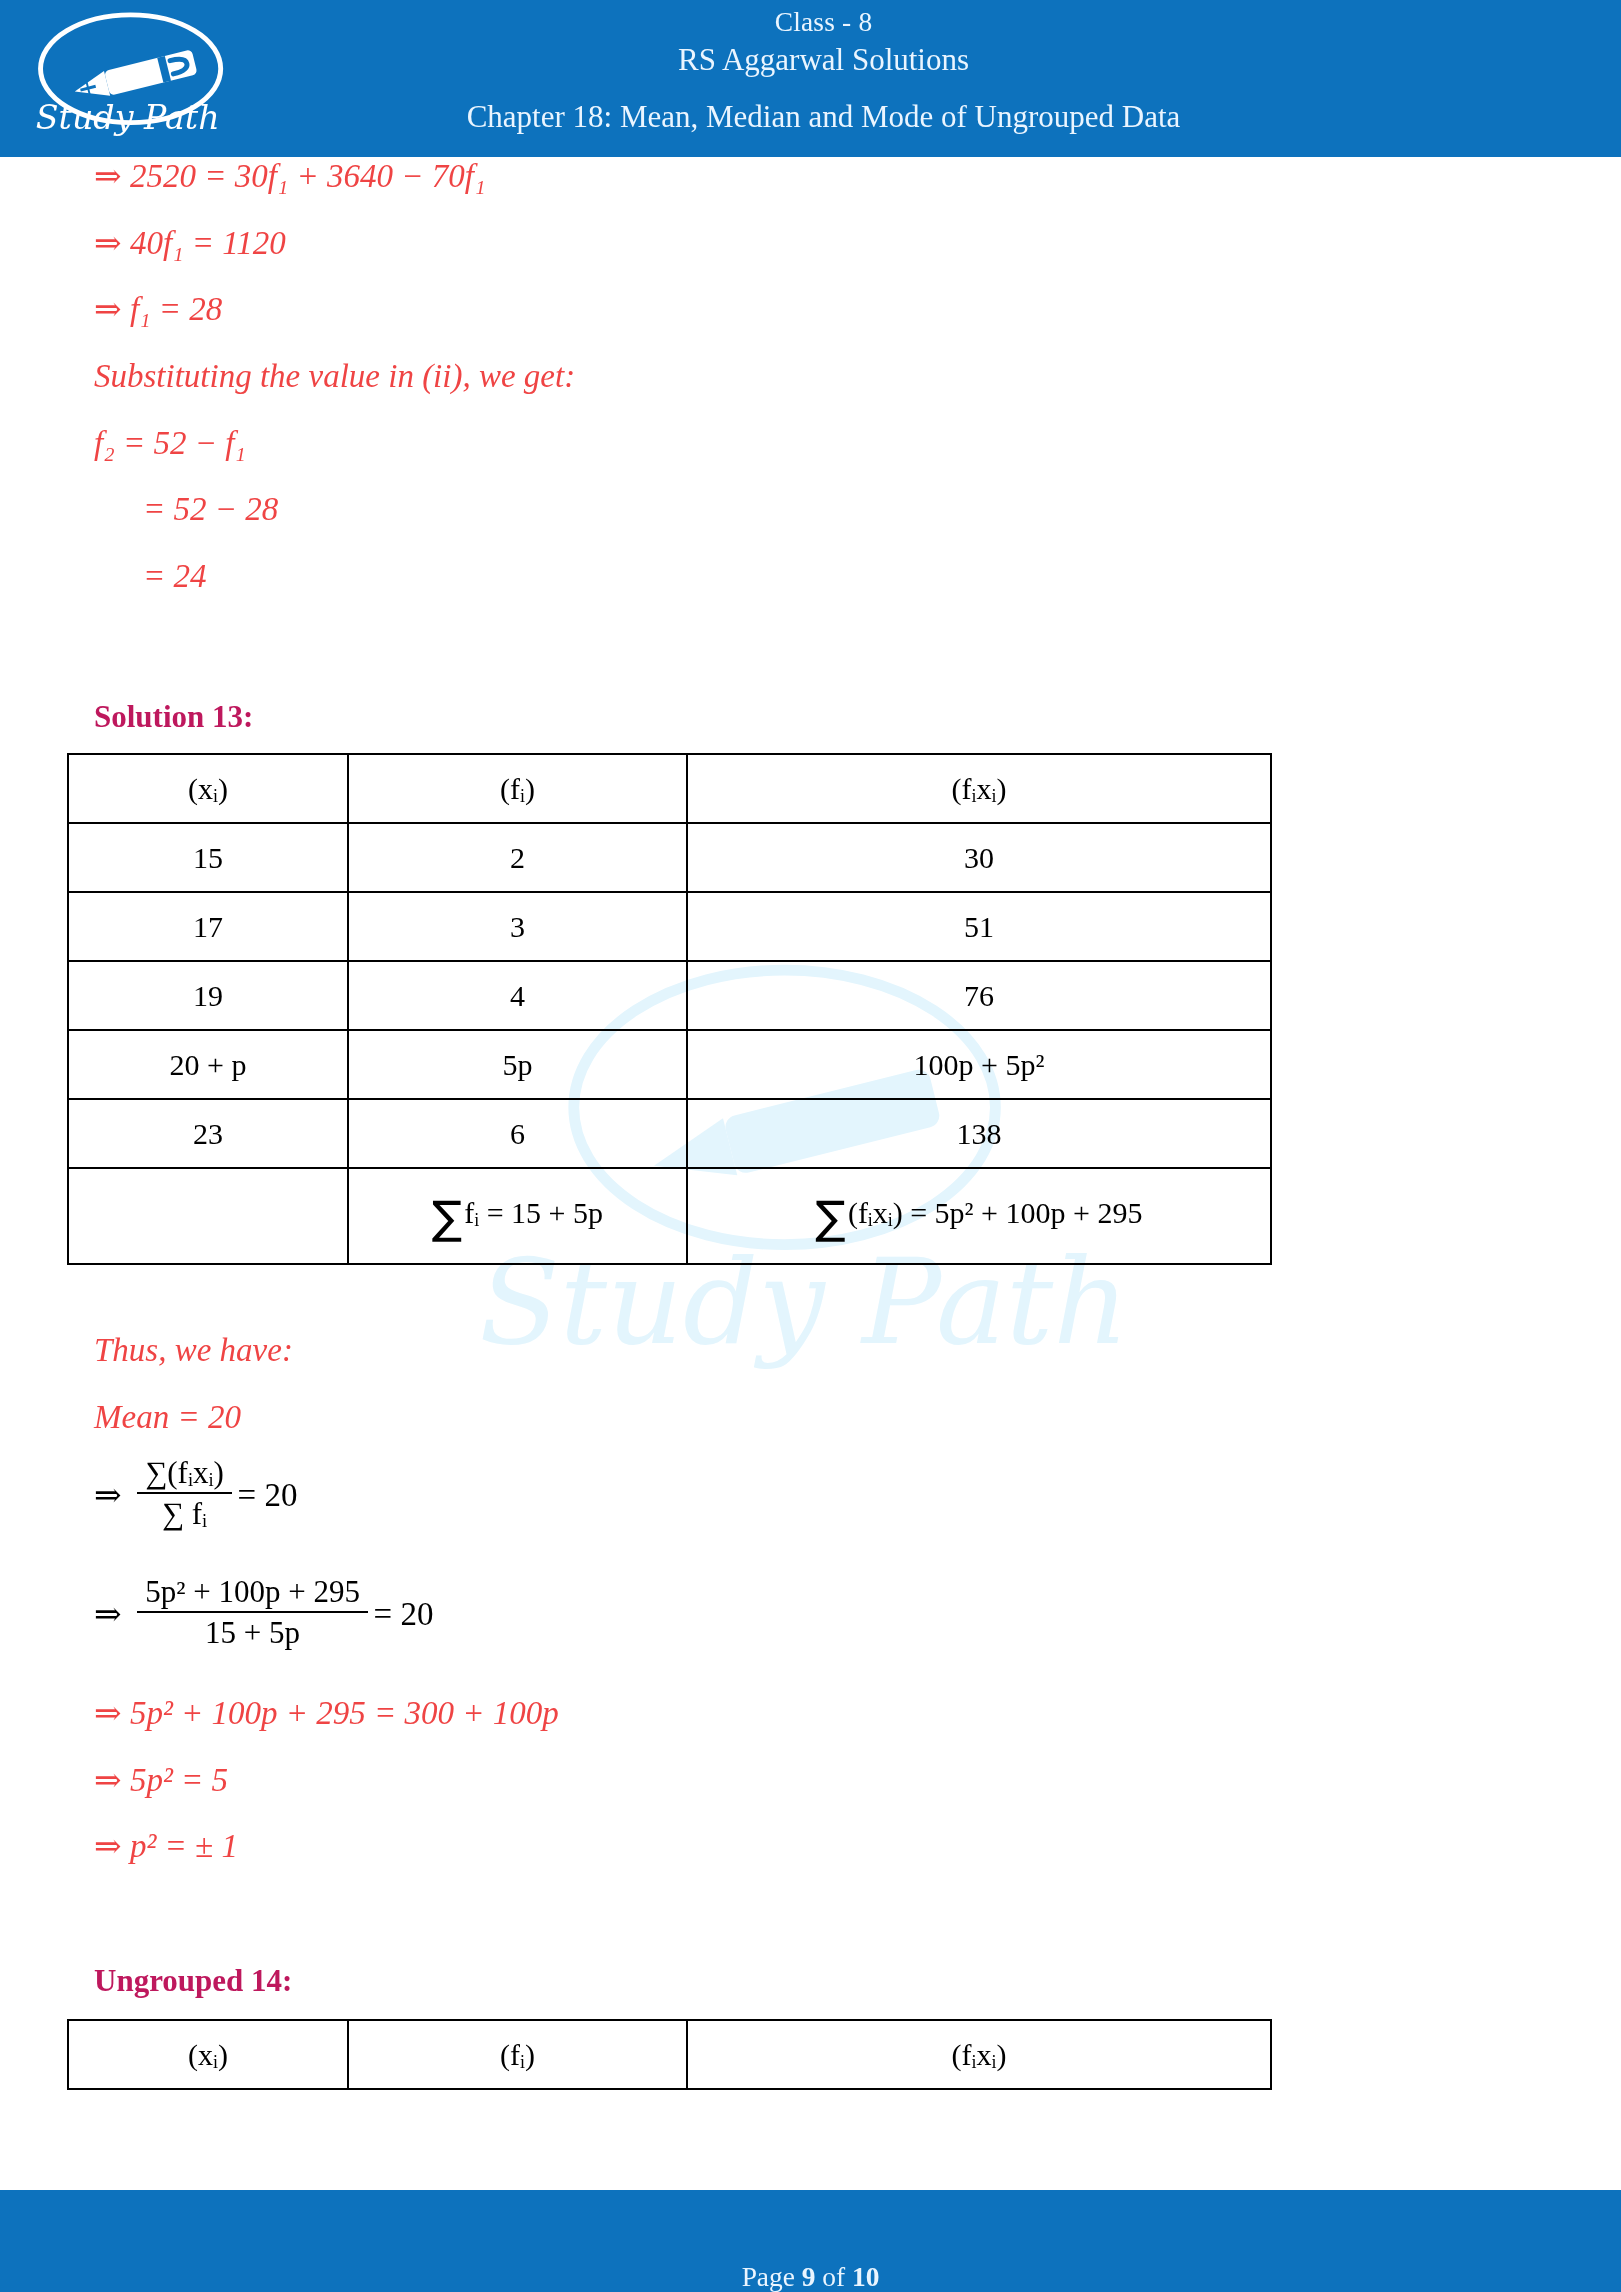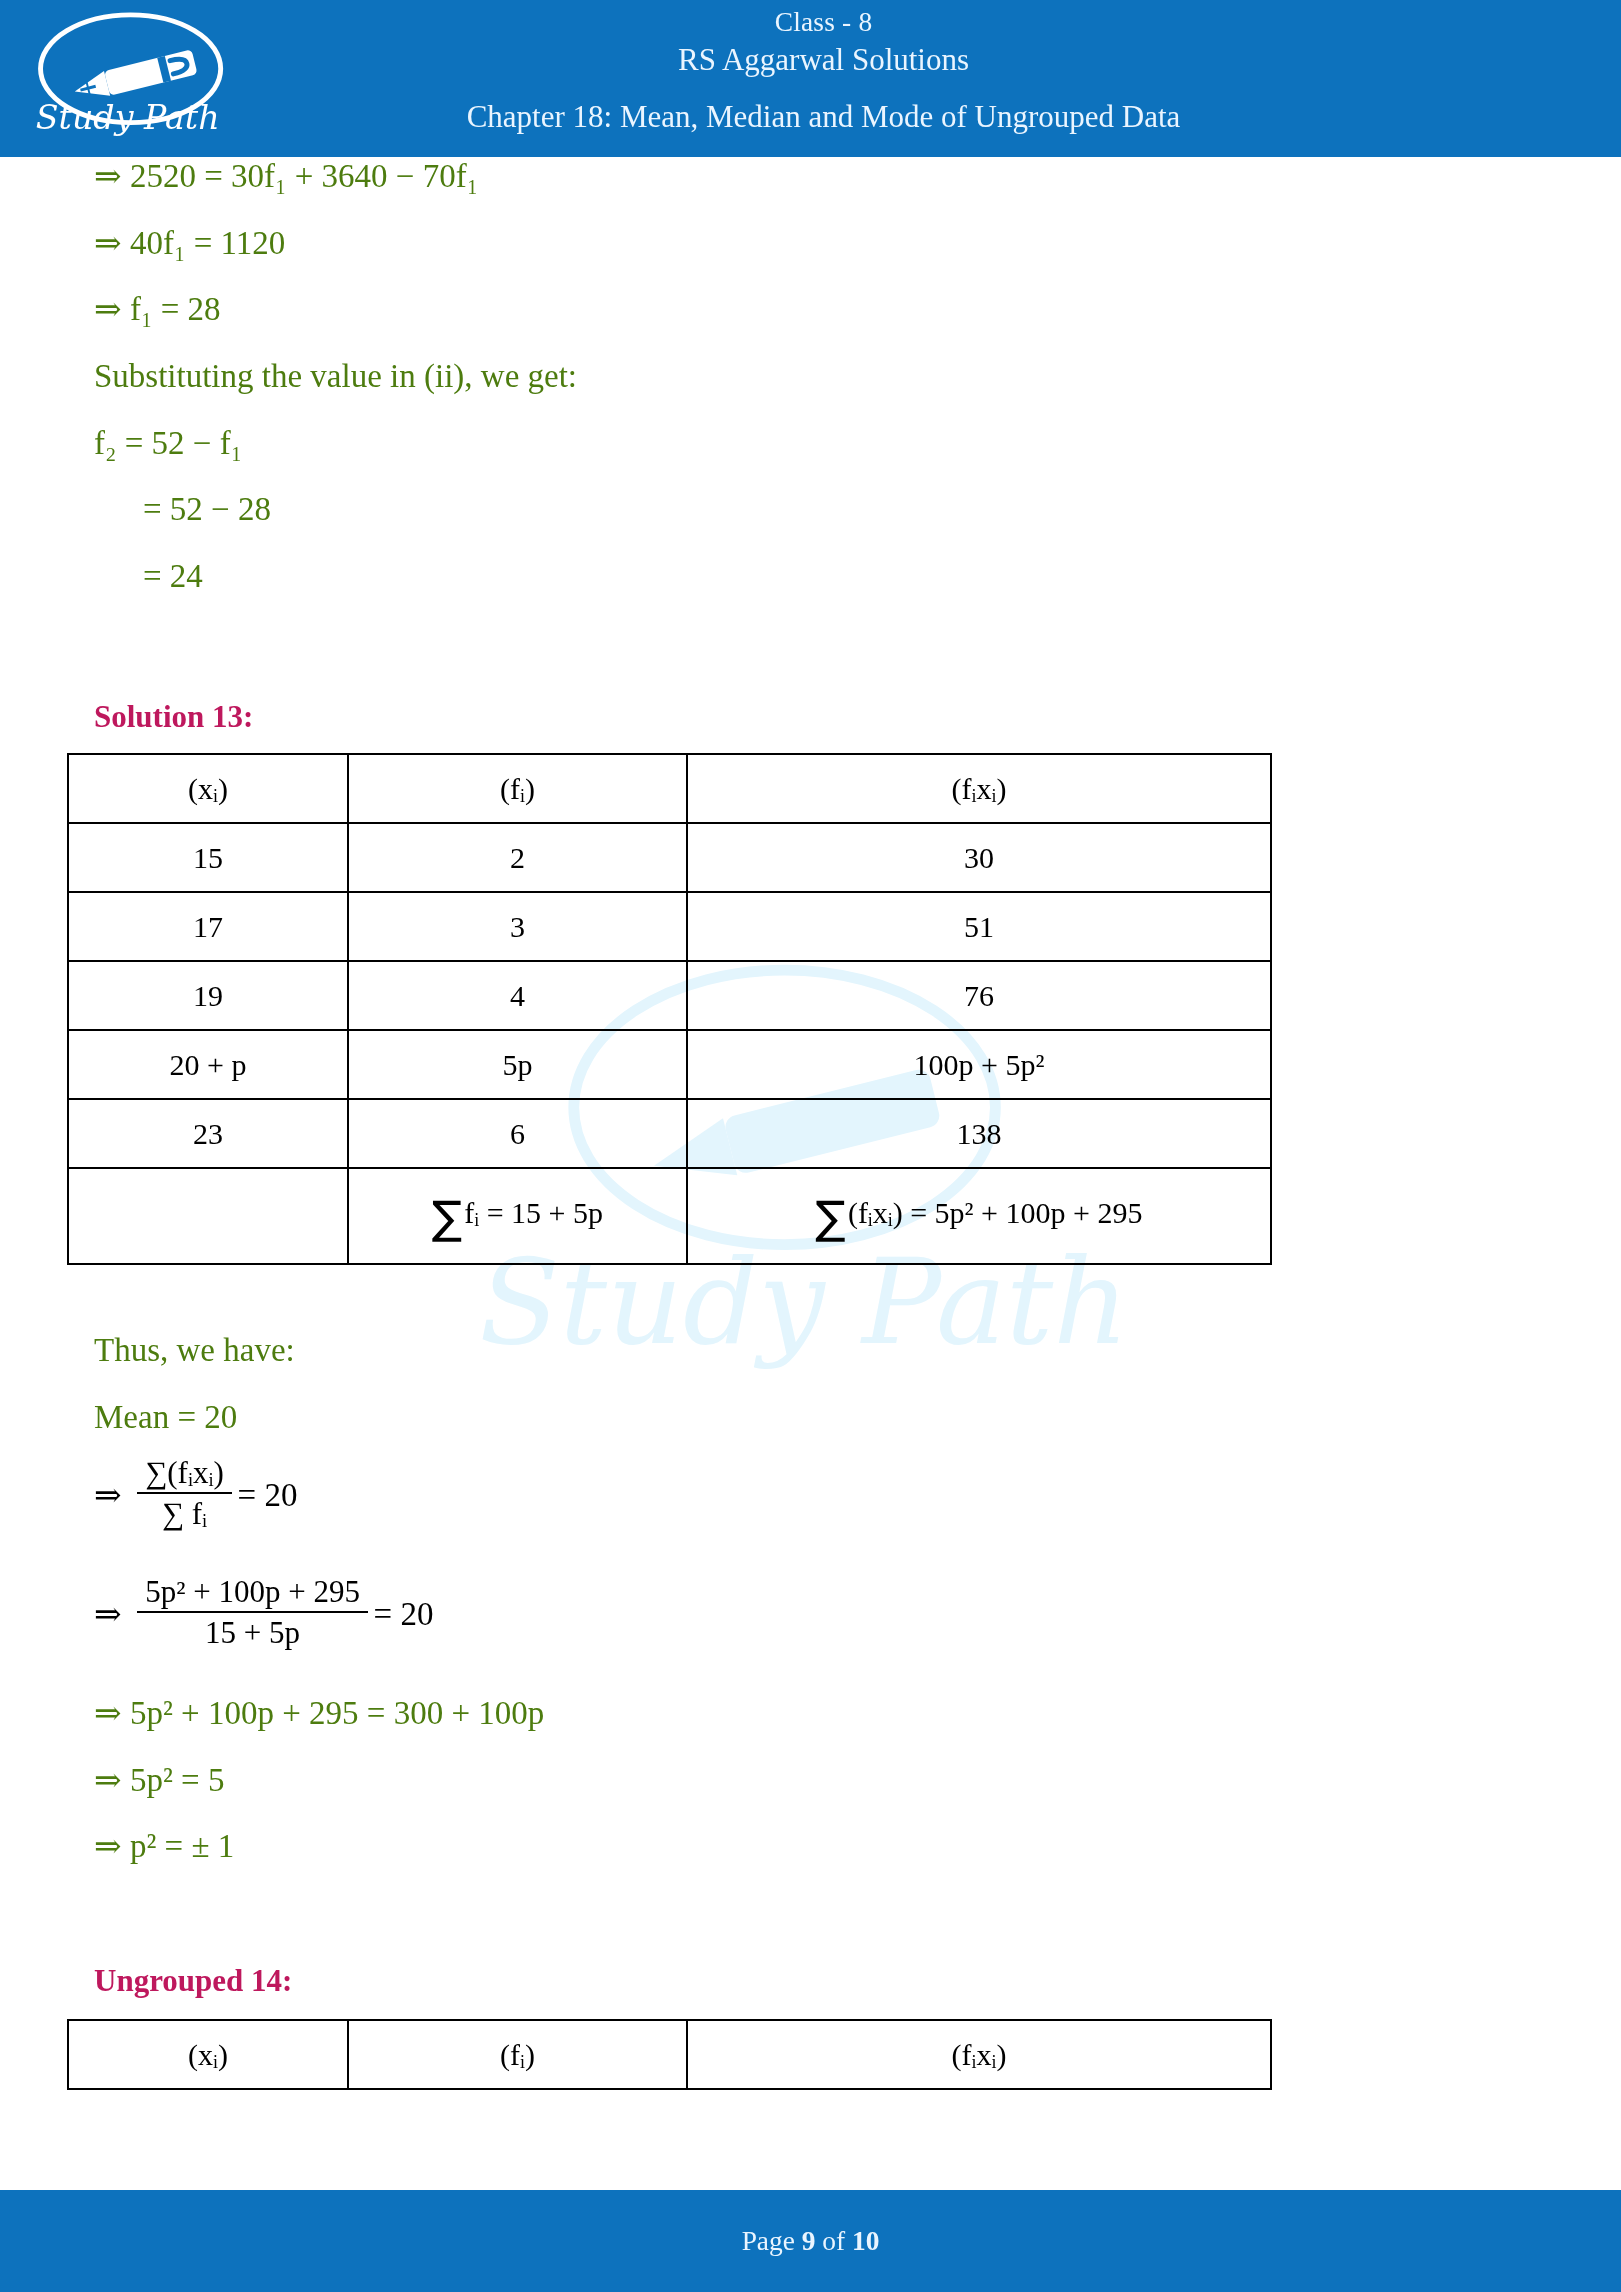--- a/index.html
+++ b/index.html
@@ -84,21 +84,22 @@
     width: 1621px;
     z-index: 2;
   }
 
   .line {
     position: absolute;
     left: 94px;
     font-size: 33px;
     line-height: 39px;
     white-space: nowrap;
-    color: #4d7c0f;
+    color: #ef4444;
+    font-style: italic;
   }
   .line.indent {
     left: 143px;
   }
 
   
   .arw { display:inline-block; margin-right: 9.8px; }
 
   
   .frac {
@@ -183,21 +184,21 @@
   .footer {
     position: absolute;
     left: 0;
     bottom: 0;
     width: 1621px;
     height: 103px;
     background: #0d72bd;
     color: #eaf5ff;
     font-size: 27.4px;
     display: flex;
-    align-items: center;
+    align-items: flex-end;
     justify-content: center;
     z-index: 5;
   }
   .footer-text b { font-weight: bold; }
 </style>
 </head>
 <body>
 
 <div class="page">
 

